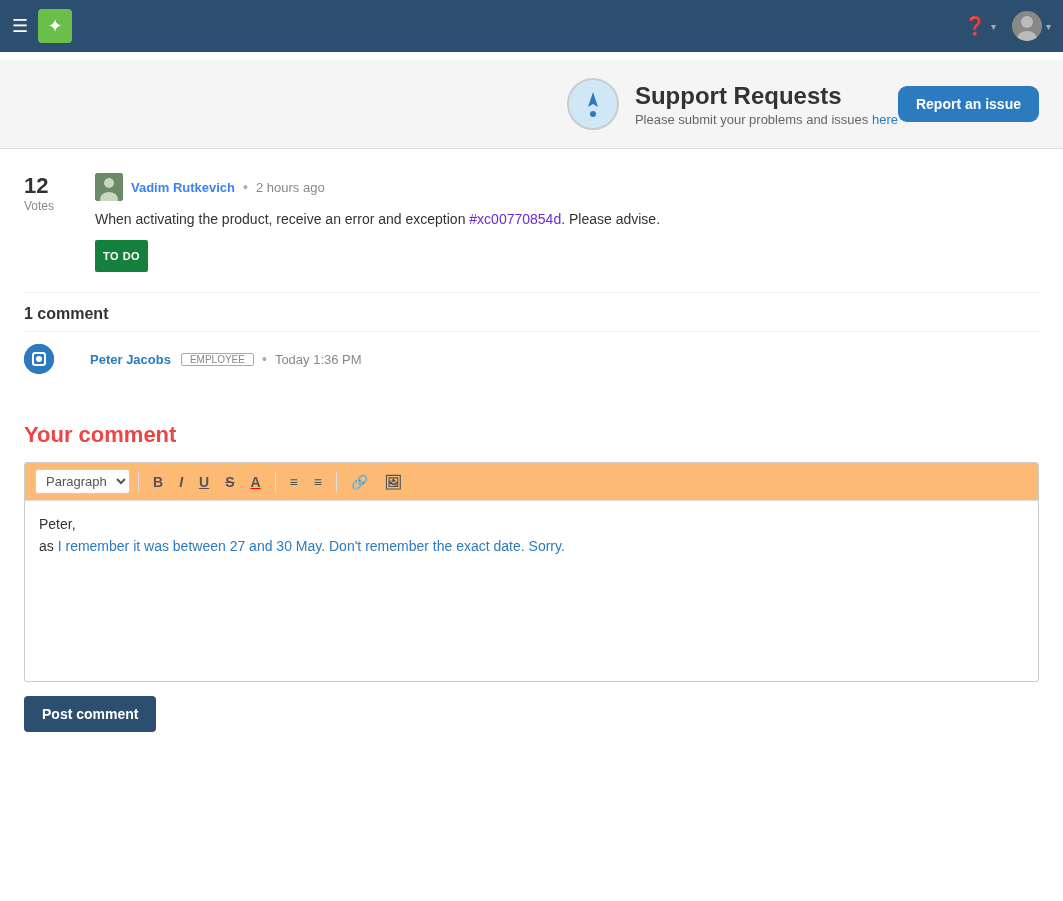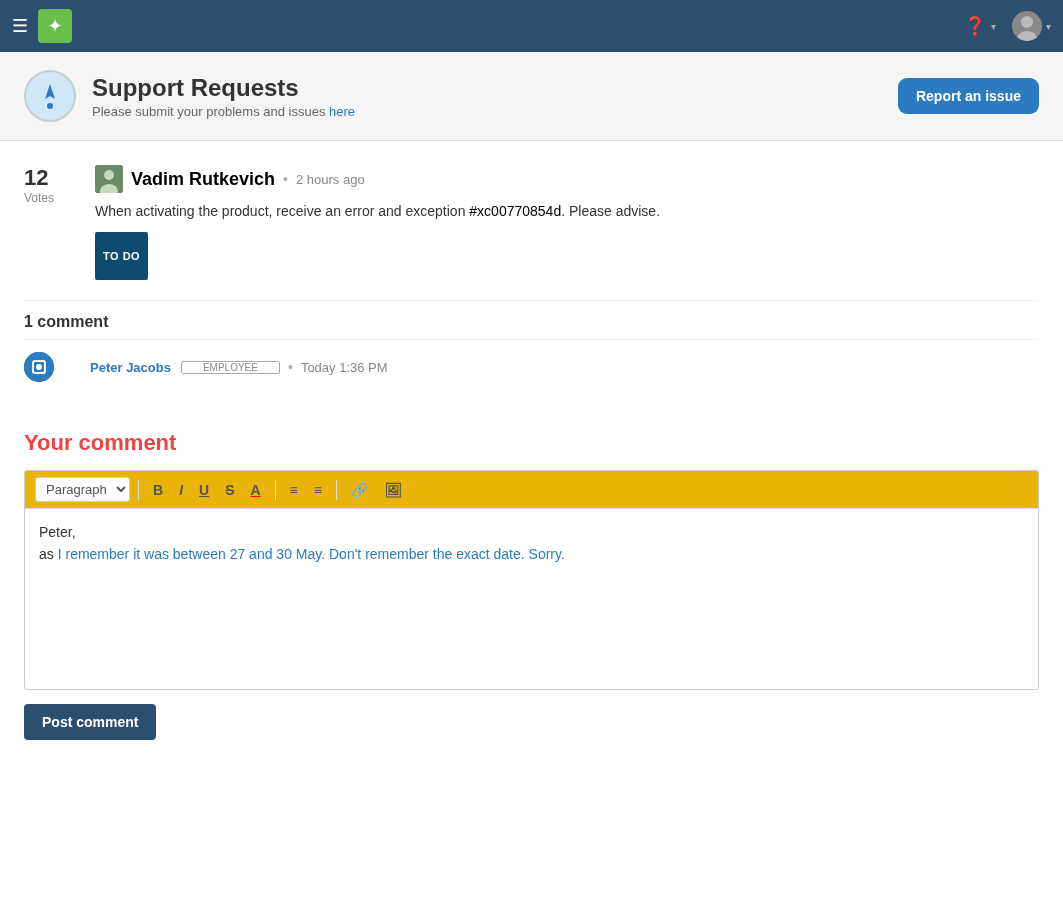--- a/index.html
+++ b/index.html
@@ -47,21 +47,22 @@
       min-height: 901px;
     }
 
     
     .page-header {
       background: #f5f5f5;
       border-bottom: 1px solid #ddd;
       padding: 18px 24px;
       display: flex;
       align-items: center;
-      justify-content: space-between;
+      justify-content: flex-end;
+      margin-top: 8px;
     }
     .page-header-left { display: flex; align-items: center; gap: 16px; }
     .header-logo {
       width: 52px; height: 52px;
       border-radius: 50%;
       background: #d0e8f5;
       border: 2px solid #ccc;
       display: flex; align-items: center; justify-content: center;
       font-size: 26px; color: #2c7abf;
     }
@@ -114,32 +115,32 @@
     .issue-meta {
       display: flex; align-items: center; gap: 8px; margin-bottom: 8px;
     }
     .author-avatar-sm {
       width: 28px; height: 28px;
       border-radius: 3px;
       background: #888;
       overflow: hidden;
       flex-shrink: 0;
     }
-    .author-name { color: #000000; font-weight: bold; font-size: 18px; cursor: pointer; }
+    .author-name { color: #3b82f6; font-weight: bold; font-size: 13px; cursor: pointer; }
     .meta-sep { color: #aaa; }
     .meta-time { color: #888; font-size: 13px; }
     .issue-text { font-size: 14px; color: #333; margin-bottom: 10px; line-height: 1.5; }
-    .issue-text .error-code { color: #000000; margin-top: 13px; }
+    .issue-text .error-code { color: #6d28d9; margin-top: 13px; }
     .todo-badge {
       display: inline-block;
-      background: #0c4a6e;
+      background: #15803d;
       color: #fff;
       font-size: 11px;
       font-weight: bold;
-      padding: 18px 8px;
+      padding: 10px 8px;
       border-radius: 2px;
       letter-spacing: 0.5px;
     }
 
     
     .comment-count-row {
       font-size: 16px;
       font-weight: bold;
       color: #333;
       padding: 12px 0 8px;
@@ -159,39 +160,39 @@
       display: flex; align-items: center; justify-content: center;
       color: #fff; font-size: 14px; font-weight: bold;
       flex-shrink: 0;
     }
     .comment-author { color: #2c7abf; font-weight: bold; font-size: 13px; margin-left: 28px; }
     .employee-badge {
       display: inline-block;
       border: 1px solid #aaa;
       color: #888;
       font-size: 10px;
-      padding: 0 21px;
+      padding: 0 8px;
       border-radius: 2px;
       margin-left: 2px;
       vertical-align: middle;
     }
     .comment-time { color: #888; font-size: 13px; }
     .comment-body { font-size: 14px; color: #333; line-height: 1.6; margin-left: 38px; }
 
     
     .your-comment-title {
       font-size: 22px; font-weight: bold; color: #ef4444; margin: 28px 0 14px;
     }
     .editor-container {
       border: 1px solid #ccc;
       border-radius: 3px;
       overflow: hidden;
     }
     .editor-toolbar {
-      background: #eab308;
+      background: #fdba74;
       border-bottom: 1px solid #ddd;
       padding: 6px 10px;
       display: flex;
       align-items: center;
       gap: 4px;
     }
     .toolbar-select {
       border: 1px solid #ccc;
       border-radius: 3px;
       padding: 3px 6px;

